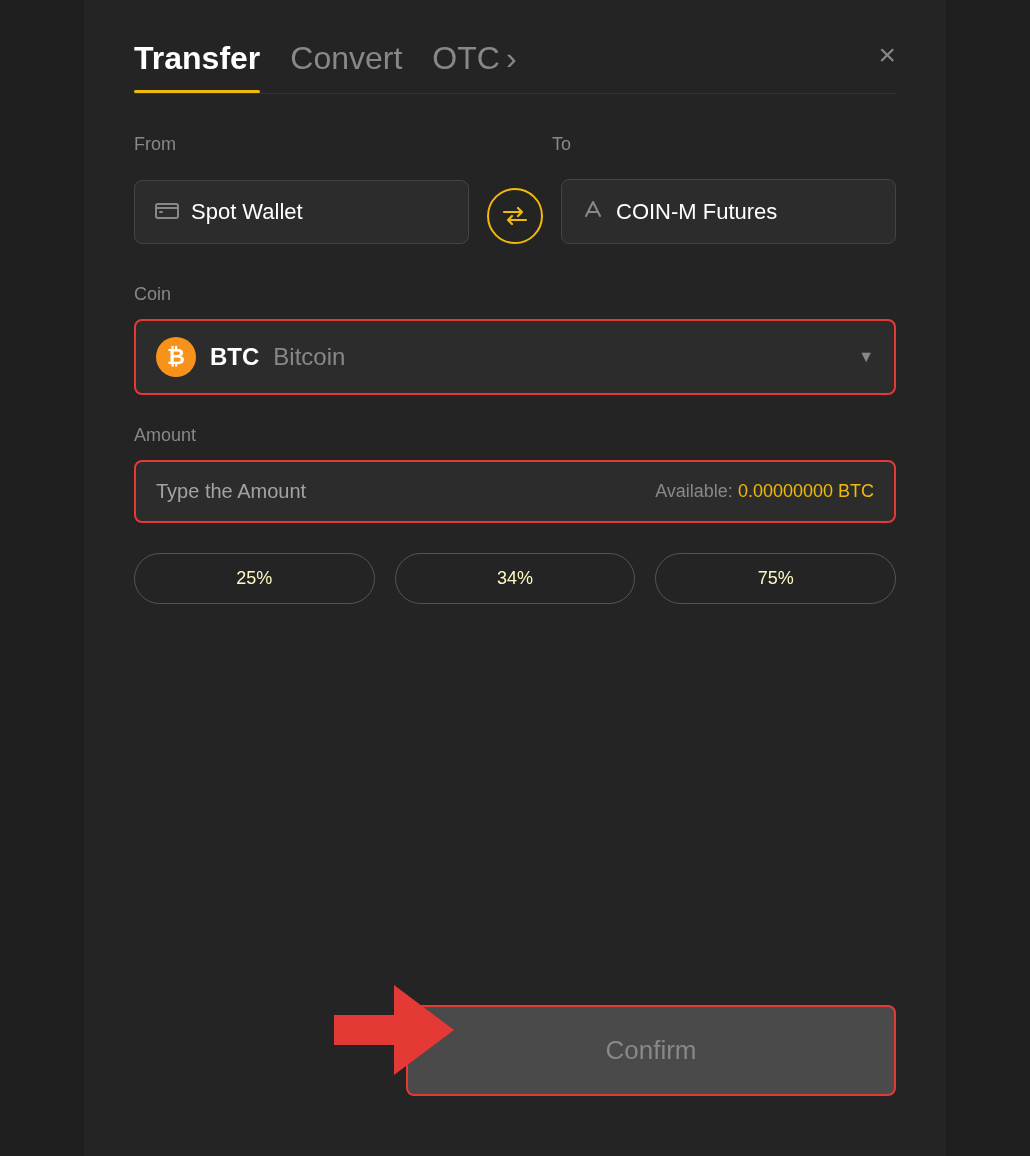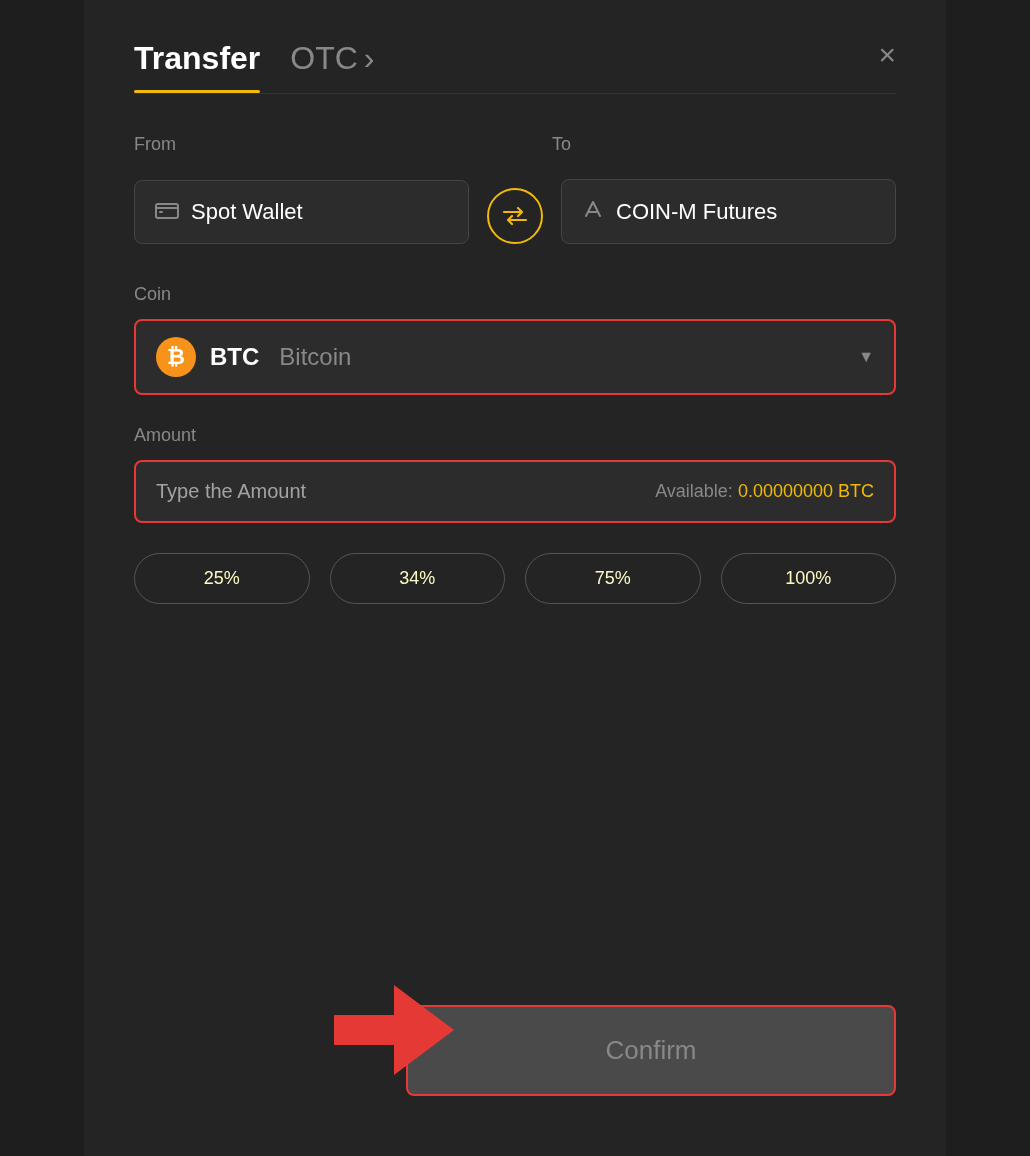--- a/index.html
+++ b/index.html
@@ -151,21 +151,21 @@
       flex-shrink: 0;
     }
     .coin-name {
       font-size: 24px;
       font-weight: 700;
       color: #fff;
     }
     .coin-full {
       font-size: 24px;
       color: #888;
-      margin-left: 6px;
+      margin-left: 0;
       font-weight: 400;
     }
     .dropdown-arrow {
       margin-left: auto;
       color: #888;
       font-size: 16px;
     }
     .amount-section {
       margin-bottom: 30px;
     }
@@ -246,20 +246,21 @@
       margin-left: 64px;
     }
   </style>
 </head>
 <body>
 
 <div class="modal">
 
   <div class="header">
     <span class="header-tab active">Transfer</span>
+    <span class="header-tab inactive">Convert</span>
     <span class="header-otc">
       <span>OTC</span>
       <span>›</span>
     </span>
     <button class="close-btn">×</button>
   </div>
 
   <div class="divider"></div>
 
   <div class="from-to-labels">
@@ -319,21 +320,20 @@
         <span>Available:</span>
         <span class="available-amount">0.00000000 BTC</span>
       </span>
     </div>
   </div>
 
   <div class="percent-row">
     <button class="percent-btn">25%</button>
     <button class="percent-btn">34%</button>
     <button class="percent-btn">75%</button>
-    <button class="percent-btn">100%</button>
   </div>
 
   <div class="bottom-area">
 
     <div class="arrow-indicator">
       <svg width="120" height="90" viewBox="0 0 120 90" fill="none" xmlns="http://www.w3.org/2000/svg">
         <polygon points="120,45 60,0 60,30 0,30 0,60 60,60 60,90" fill="#e53935"></polygon>
       </svg>
     </div>
     <button class="confirm-btn">Confirm</button>

